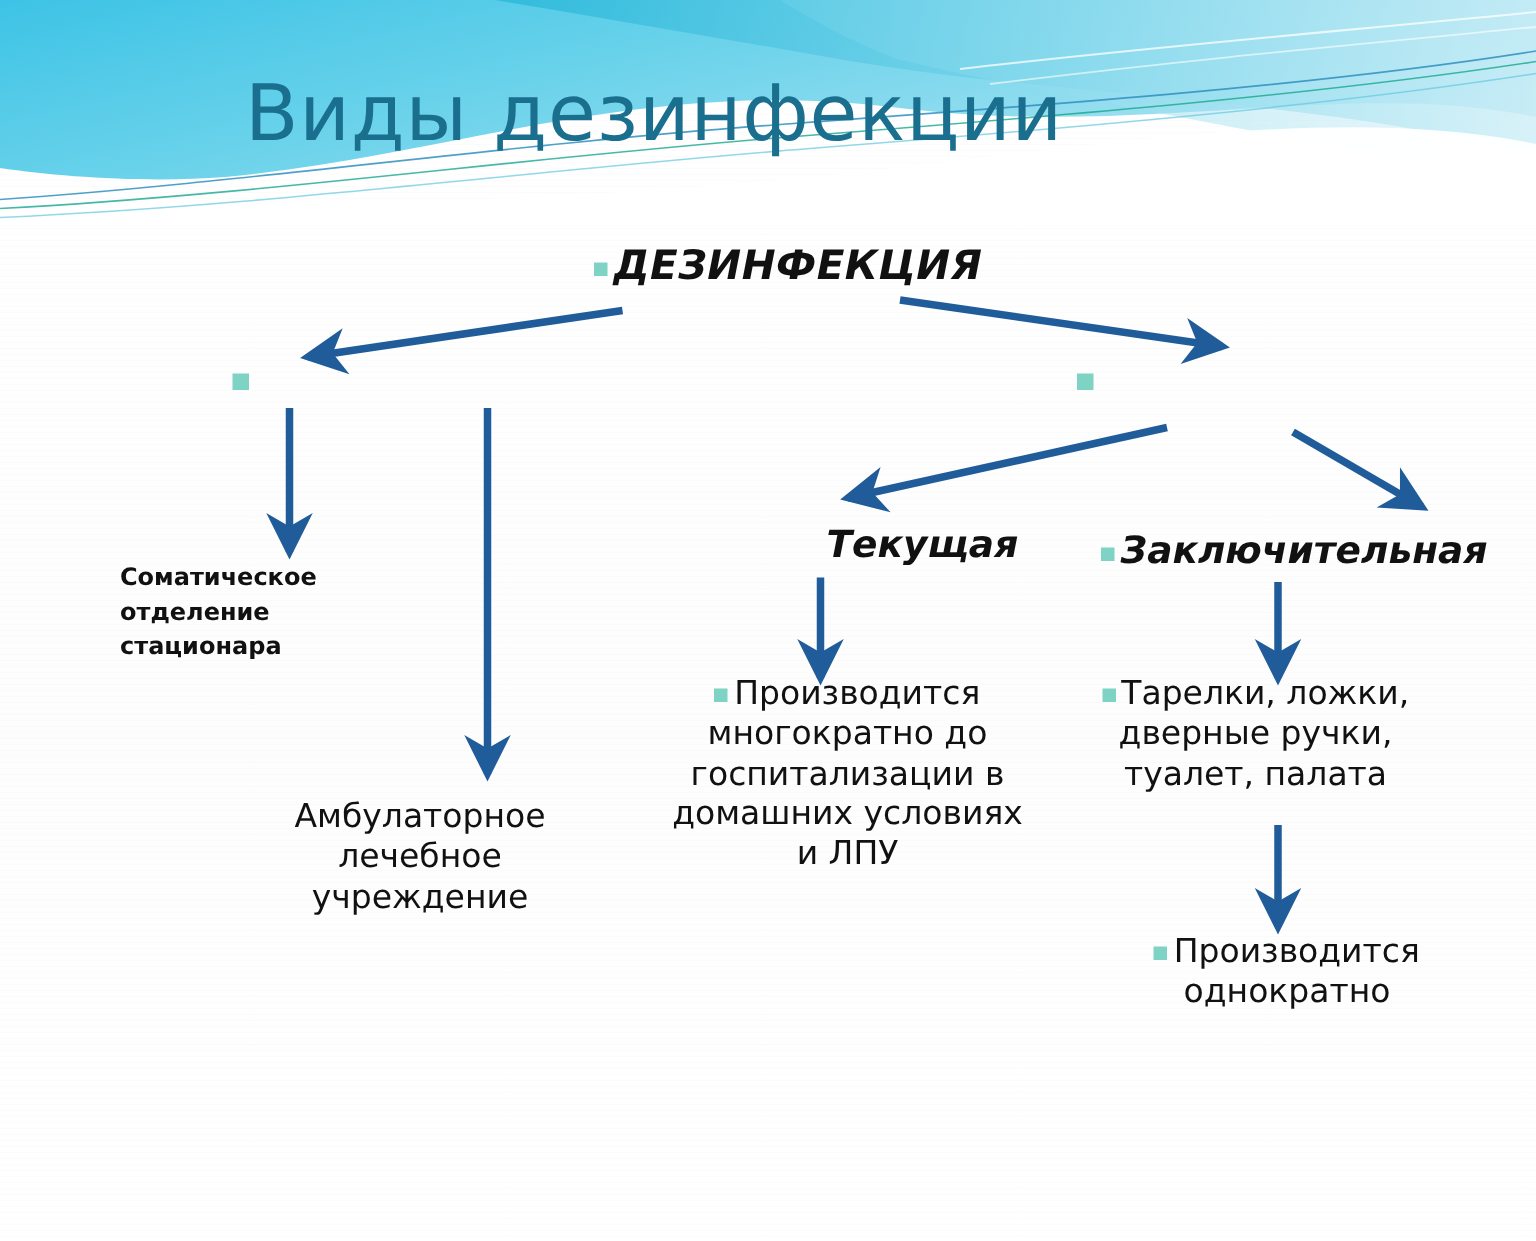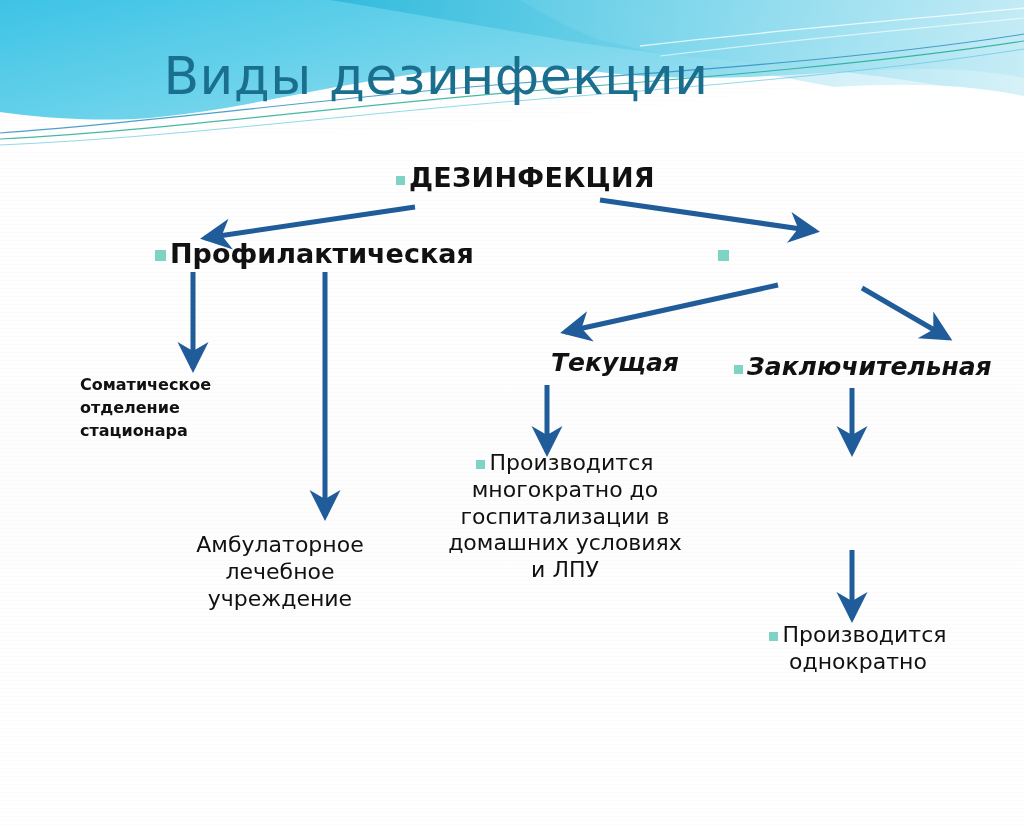--- a/index.html
+++ b/index.html
@@ -47,21 +47,21 @@
   }
   .bullet{
     display:inline-block;
     width:11px;height:11px;
     background:#7ed3c4;
     margin-right:4px;
     vertical-align:0.06em;
   }
   .bullet.sm{width:9px;height:9px;}
   .hdr1{
-    font-size:27px;font-weight:700;letter-spacing:0.3px;white-space:nowrap;
+    font-size:27px;font-weight:700;letter-spacing:0.3px;white-space:nowrap;font-style:italic;
   }
   .hdr2{
     font-size:27px;font-weight:700;white-space:nowrap;
   }
   .hdr3{
     font-size:25px;font-weight:700;font-style:italic;white-space:nowrap;margin-left:16px;
   }
   .body-lg{
     font-size:22px;font-weight:400;text-align:center;
   }
@@ -146,21 +146,21 @@
 
       <path d="M852,550 L852,618"></path>
     </g>
   </svg>
 
   <div class="node hdr1" id="n-root">
     <span class="bullet sm"></span><span>ДЕЗИНФЕКЦИЯ</span>
   </div>
 
   <div class="node hdr2" id="n-prof">
-    <span class="bullet"></span><span>Профилактическая</span>
+    <span class="bullet"></span>
   </div>
 
   <div class="node hdr2" id="n-ochag">
     <span class="bullet"></span>
   </div>
 
   <div class="node hdr3" id="n-tek">
     <span>Текущая</span>
   </div>
 
@@ -173,18 +173,21 @@
   </div>
 
   <div class="node body-lg" id="n-amb">
     <span>Амбулаторное лечебное учреждение</span>
   </div>
 
   <div class="node body-lg" id="n-proiz-mn">
     <span class="bullet sm"></span><span>Производится многократно до госпитализации в домашних условиях и ЛПУ</span>
   </div>
 
+  <div class="node body-lg" id="n-tarelki">
+    <span class="bullet sm"></span><span>Тарелки, ложки, дверные ручки, туалет, палата</span>
+  </div>
 
   <div class="node body-lg" id="n-proiz-od">
     <span class="bullet sm"></span><span>Производится однократно</span>
   </div>
 
 </div>
 
 </body></html>

